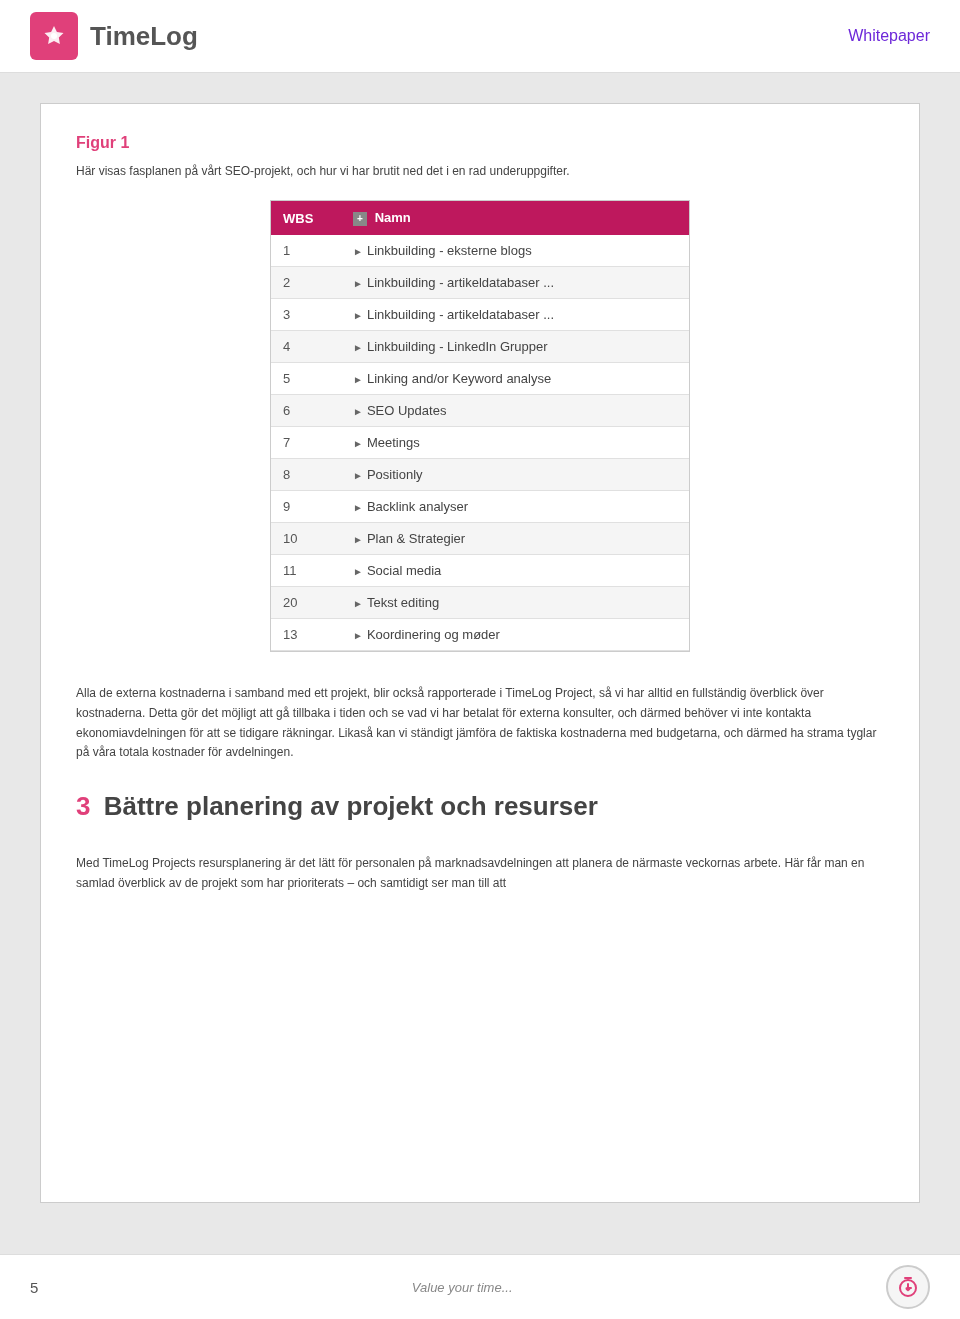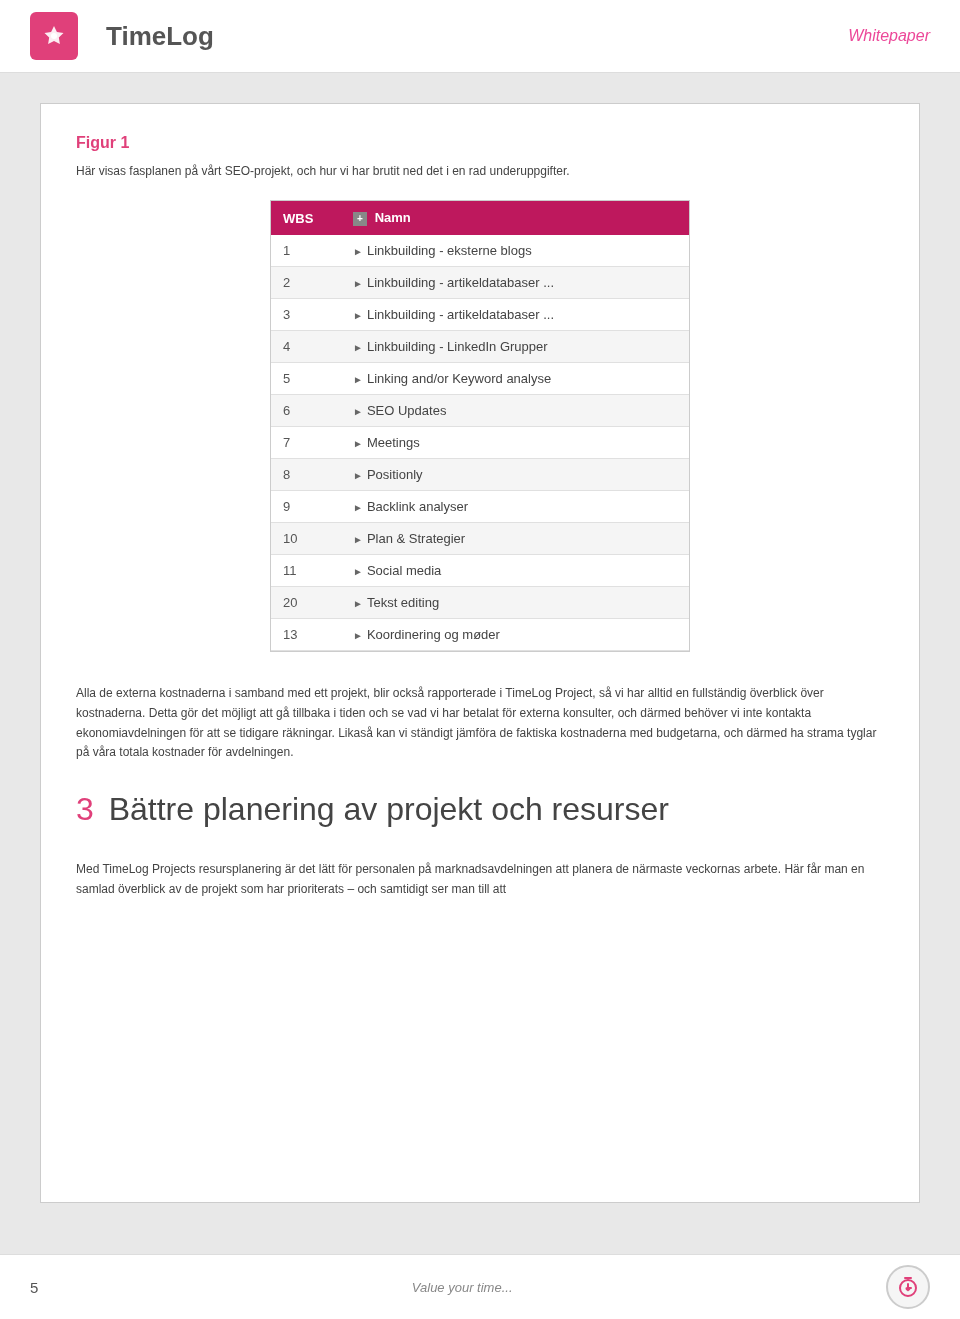--- a/index.html
+++ b/index.html
@@ -16,35 +16,34 @@
       background: #ffffff;
       display: flex;
       align-items: center;
       justify-content: space-between;
       padding: 12px 30px;
       border-bottom: 1px solid #ddd;
     }
     .header-left {
       display: flex;
       align-items: center;
-      gap: 28px;
+      gap: 12px;
     }
     .logo-icon {
       width: 48px;
       height: 48px;
     }
     .brand-name {
       font-size: 26px;
       font-weight: 700;
       color: #555;
     }
     .header-right {
       font-size: 16px;
-      color: #ec4899;
-      font-style: italic;
+      color: #6d28d9;
     }
 
     
     .main-content {
       background: #ffffff;
       margin: 30px 40px;
       padding: 30px 35px;
       border: 1px solid #ccc;
       min-height: 1100px;
     }
@@ -130,22 +129,22 @@
     .section-text {
       font-size: 12px;
       color: #444;
       line-height: 1.65;
       margin-bottom: 16px;
       margin-top: 32px;
     }
 
     
     .section-heading {
-      font-size: 32px;
-      font-weight: 400;
+      font-size: 26px;
+      font-weight: 700;
       color: #444;
       margin: 28px 0 9px 0;
     }
     .section-heading-num {
       color: #e0407a;
       margin-right: 6px;
     }
 
     
     .footer {

